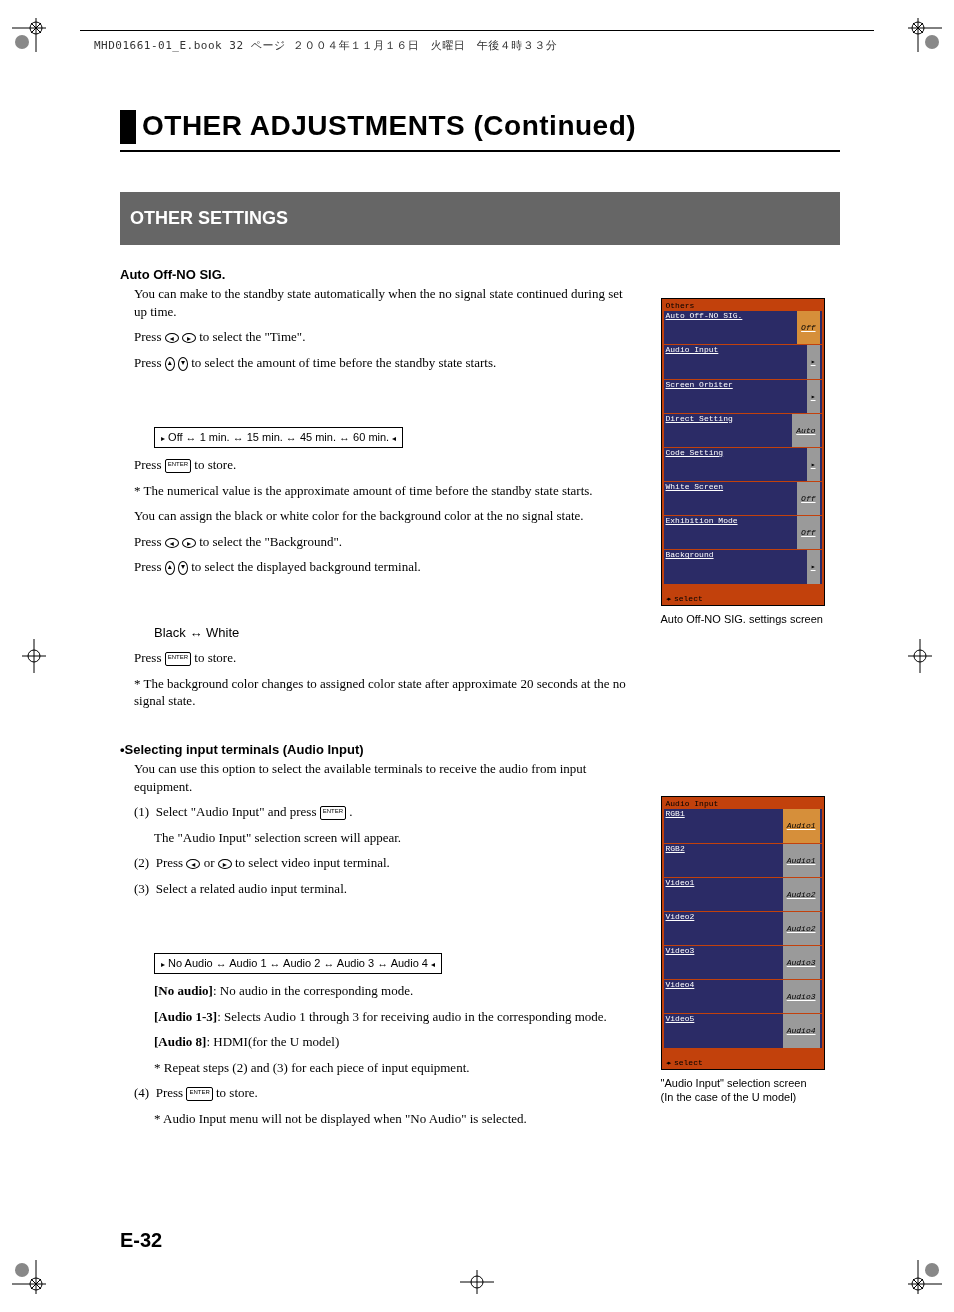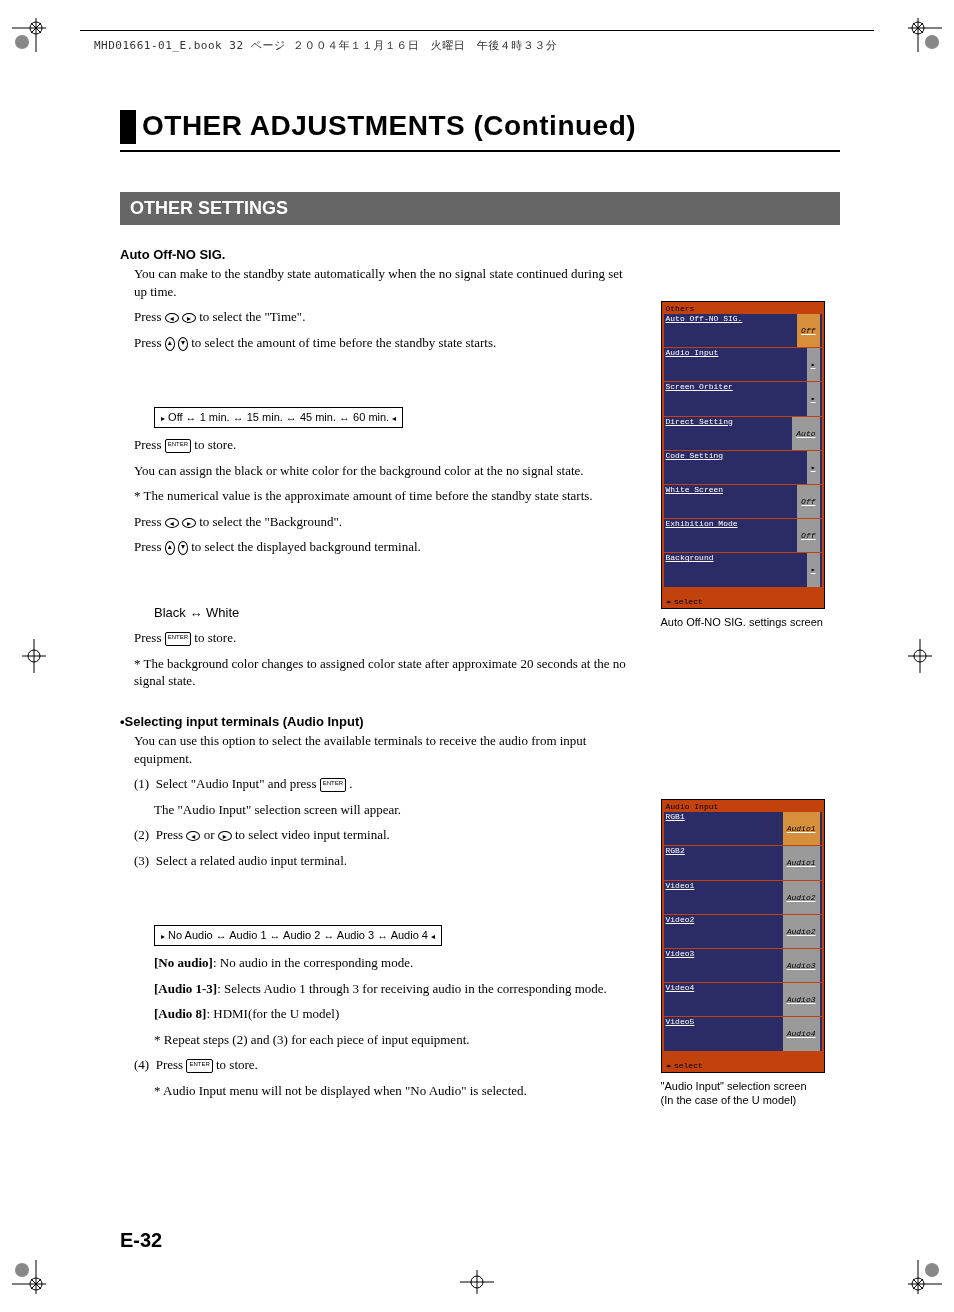--- a/index.html
+++ b/index.html
@@ -52,25 +52,25 @@
     letter-spacing: 0.5px;
   }
   .chapter-rule { border-bottom: 2px solid #000; margin-top: 2px; margin-bottom: 40px; }
 
   .section-band {
     background: #666;
     color: #fff;
     font-family: Arial, Helvetica, sans-serif;
     font-weight: bold;
     font-size: 18px;
-    padding: 6px 10px;
+    padding: 16px 10px;
     margin-bottom: 22px;
   }
 
-  .cols { display: flex; gap: 32px; align-items: flex-end; }
+  .cols { display: flex; gap: 32px; align-items: center; }
   .body-col { width: 510px; }
   .side-col { width: 180px; font-family: Arial, Helvetica, sans-serif; font-size: 11px; }
 
   .h4 { font-family: Arial, Helvetica, sans-serif; font-weight: bold; font-size: 13px; margin: 0 0 3px 0; }
   .para { margin: 2px 0 8px 0; line-height: 1.35; }
   .ind { margin-left: 14px; }
   .ind2 { margin-left: 34px; }
   .lab { font-weight: bold; }
   .sans { font-family: Arial, Helvetica, sans-serif; margin-top: 48px; }
   .seq-box { border: 1px solid #000; display: inline-block; padding: 2px 6px; font-size: 11px; }
@@ -194,43 +194,43 @@
         <span> to select the amount of time before the standby state starts.</span>
       </div>
       <div class="para ind2">
         <span class="seq-box sans"><span class="rarr"></span> <span>Off ↔ 1 min. ↔ 15 min. ↔ 45 min. ↔ 60 min.</span> <span class="rarr" style="display:inline-block;transform:scaleX(-1)"></span></span>
       </div>
       <div class="para ind">
         <span>Press </span>
         <span class="enter-icon">ENTER</span>
         <span> to store.</span>
       </div>
+      <div class="para ind">* The numerical value is the approximate amount of time before the standby state starts.</div>
       <div class="para ind">You can assign the black or white color for the background color at the no signal state.</div>
-      <div class="para ind">* The numerical value is the approximate amount of time before the standby state starts.</div>
       <div class="para ind">
         <span>Press </span>
         <span class="btn-icon">◂</span>
         <span class="btn-icon">▸</span>
         <span> to select the "Background".</span>
       </div>
       <div class="para ind">
         <span>Press </span>
         <span class="btn-icon tall">▴</span>
         <span class="btn-icon tall">▾</span>
         <span> to select the displayed background terminal.</span>
       </div>
       <div class="para ind2 sans">Black ↔ White</div>
       <div class="para ind">
         <span>Press </span>
         <span class="enter-icon">ENTER</span>
         <span> to store.</span>
       </div>
       <div class="para ind">* The background color changes to assigned color state after approximate 20 seconds at the no signal state.</div>
 
-      <div class="h4" style="margin-top:24px">•Selecting input terminals (Audio Input)</div>
+      <div class="h4" style="margin-top:32px">•Selecting input terminals (Audio Input)</div>
       <div class="para ind">You can use this option to select the available terminals to receive the audio from input equipment.</div>
       <div class="para ind">
         <span>(1)</span>&nbsp;
         <span>Select "Audio Input" and press </span>
         <span class="enter-icon">ENTER</span>
         <span>.</span>
       </div>
       <div class="para ind2">The "Audio Input" selection screen will appear.</div>
       <div class="para ind">
         <span>(2)</span>&nbsp;

